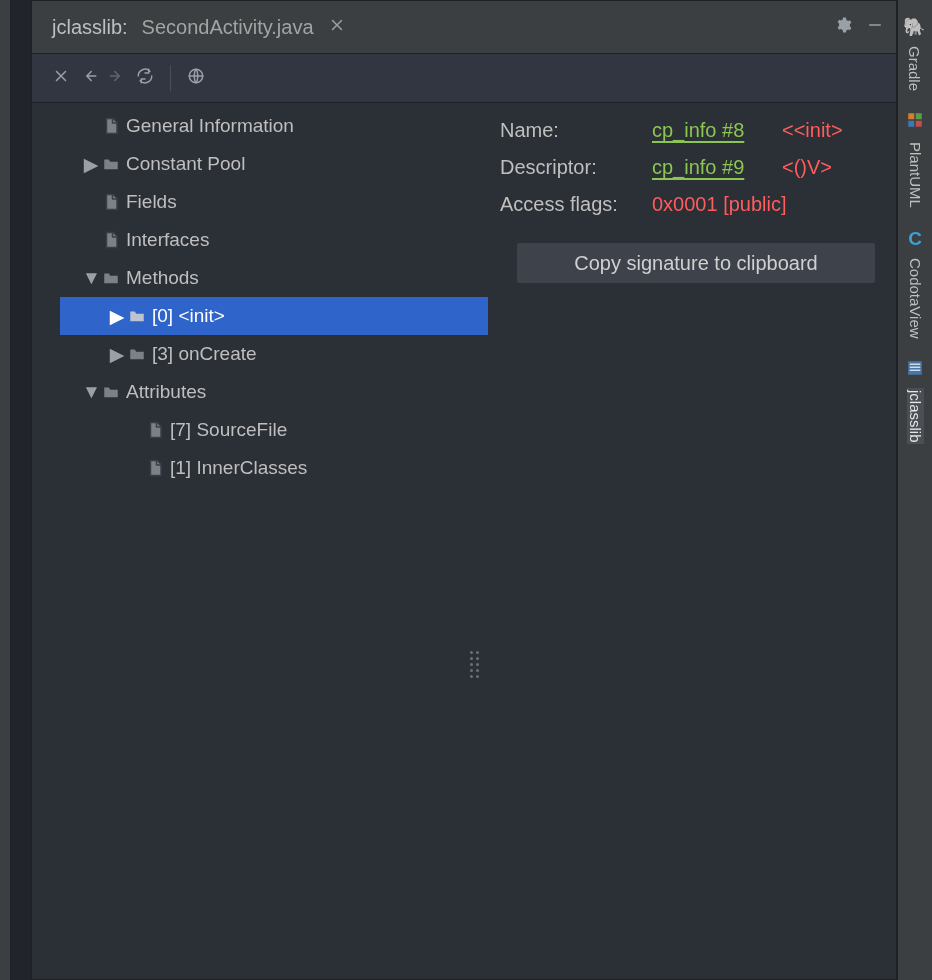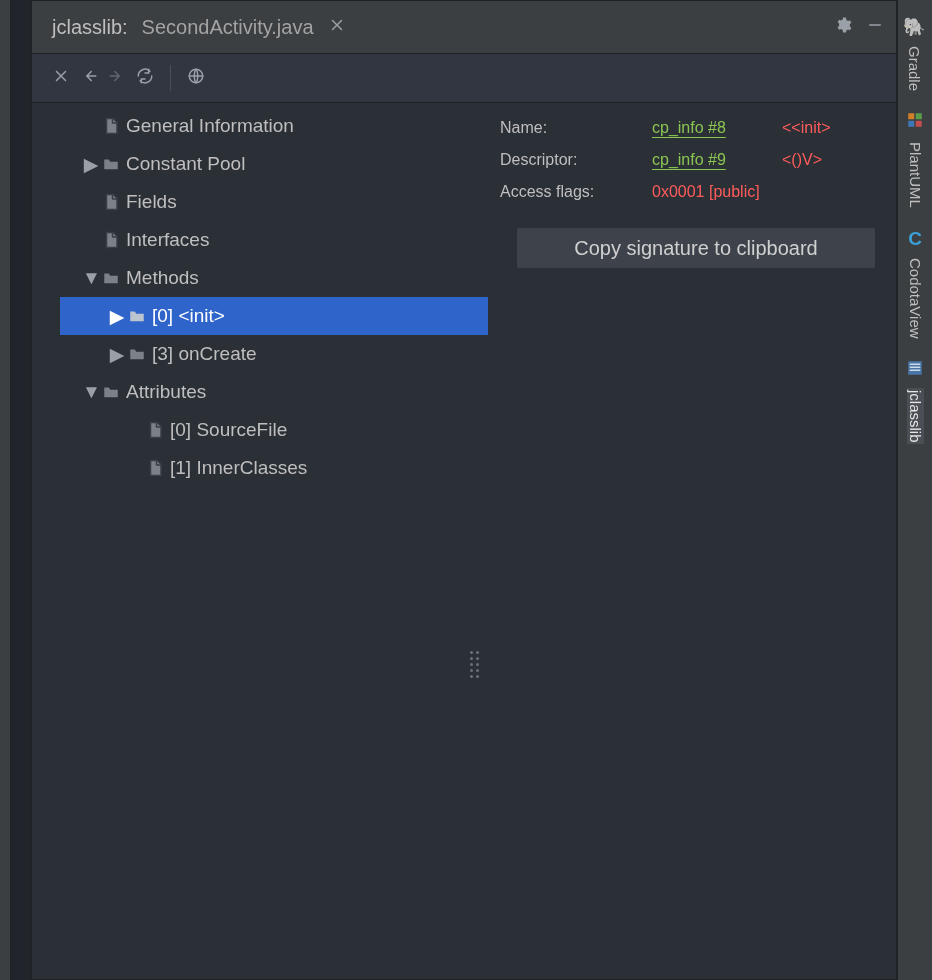--- a/index.html
+++ b/index.html
@@ -81,21 +81,21 @@
   .row .lbl{padding-left:4px;}
   .row.selected{background:var(--selected);color:#fff;}
   .row.selected .arrow,.row.selected .ic svg *{color:#fff;}
 
   
   .d0{padding-left:22px;}
   .d1{padding-left:48px;}
   .d2{padding-left:84px;}
 
   
-  .kv{display:grid;grid-template-columns:152px 130px 1fr;row-gap:14px;align-items:baseline;font-size:16px;}
+  .kv{display:grid;grid-template-columns:152px 130px 1fr;row-gap:14px;align-items:baseline;font-size:20px;}
   .kv .k{color:var(--text);}
   .kv a.link{color:var(--green);text-decoration:underline;text-underline-offset:4px;cursor:pointer;}
   .kv .v-red{color:var(--red);}
   .copy-btn{
     margin-top:26px;align-self:center;
     width:92%;height:42px;
     background:#3e434b;color:#d0d0d0;
     border:1px solid #2b2f36;border-radius:3px;
     font-size:20px;cursor:pointer;
   }
@@ -259,21 +259,21 @@
         <span class="lbl">Attributes</span>
       </div>
 
       <div class="row d2">
         <span class="ic">
             <svg class="icon file" viewBox="0 0 24 24">
               <path d="M6 2h9l5 5v15H6z"></path>
               <path d="M14 2v6h6" fill="none" stroke="#3a3f46" stroke-width="2"></path>
             </svg>
           </span>
-        <span class="lbl">[0] SourceFile</span>
+        <span class="lbl">[7] SourceFile</span>
       </div>
 
       <div class="row d2">
         <span class="ic">
             <svg class="icon file" viewBox="0 0 24 24">
               <path d="M6 2h9l5 5v15H6z"></path>
               <path d="M14 2v6h6" fill="none" stroke="#3a3f46" stroke-width="2"></path>
             </svg>
           </span>
         <span class="lbl">[1] InnerClasses</span>

